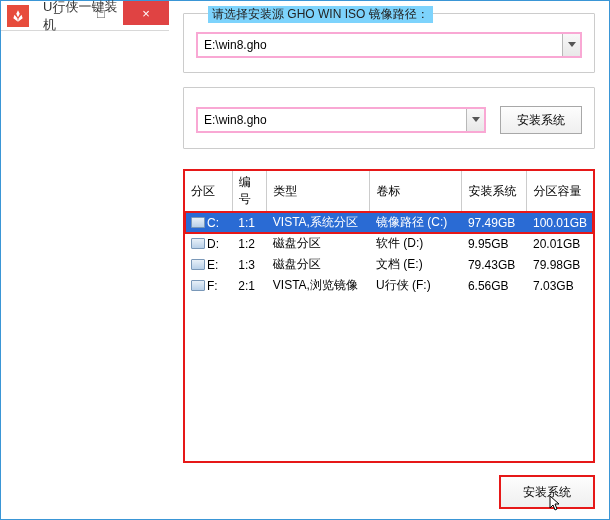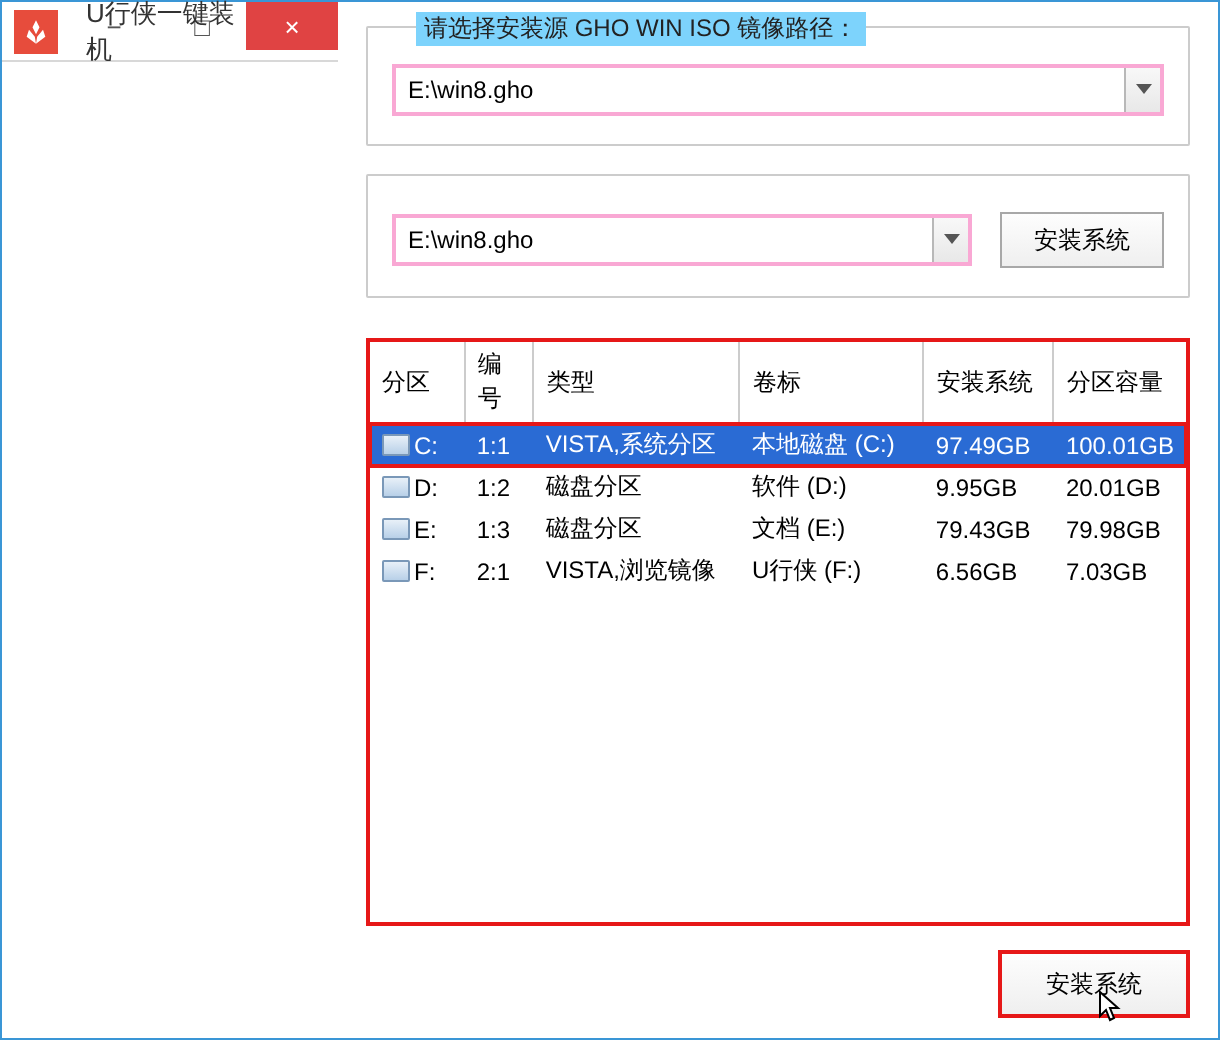--- a/index.html
+++ b/index.html
@@ -253,21 +253,21 @@
             <th>卷标</th>
             <th>安装系统</th>
             <th>分区容量</th>
           </tr>
         </thead>
         <tbody id="tbody">
             <tr class="selected sel-outline">
               <td><span class="disk-icon"></span>C:</td>
               <td>1:1</td>
               <td>VISTA,系统分区</td>
-              <td>本地磁盘 (C:)</td>
+              <td>镜像路径 (C:)</td>
               <td>97.49GB</td>
               <td>100.01GB</td>
             </tr>
             <tr>
               <td><span class="disk-icon"></span>D:</td>
               <td>1:2</td>
               <td>磁盘分区</td>
               <td>软件 (D:)</td>
               <td>9.95GB</td>
               <td>20.01GB</td>

